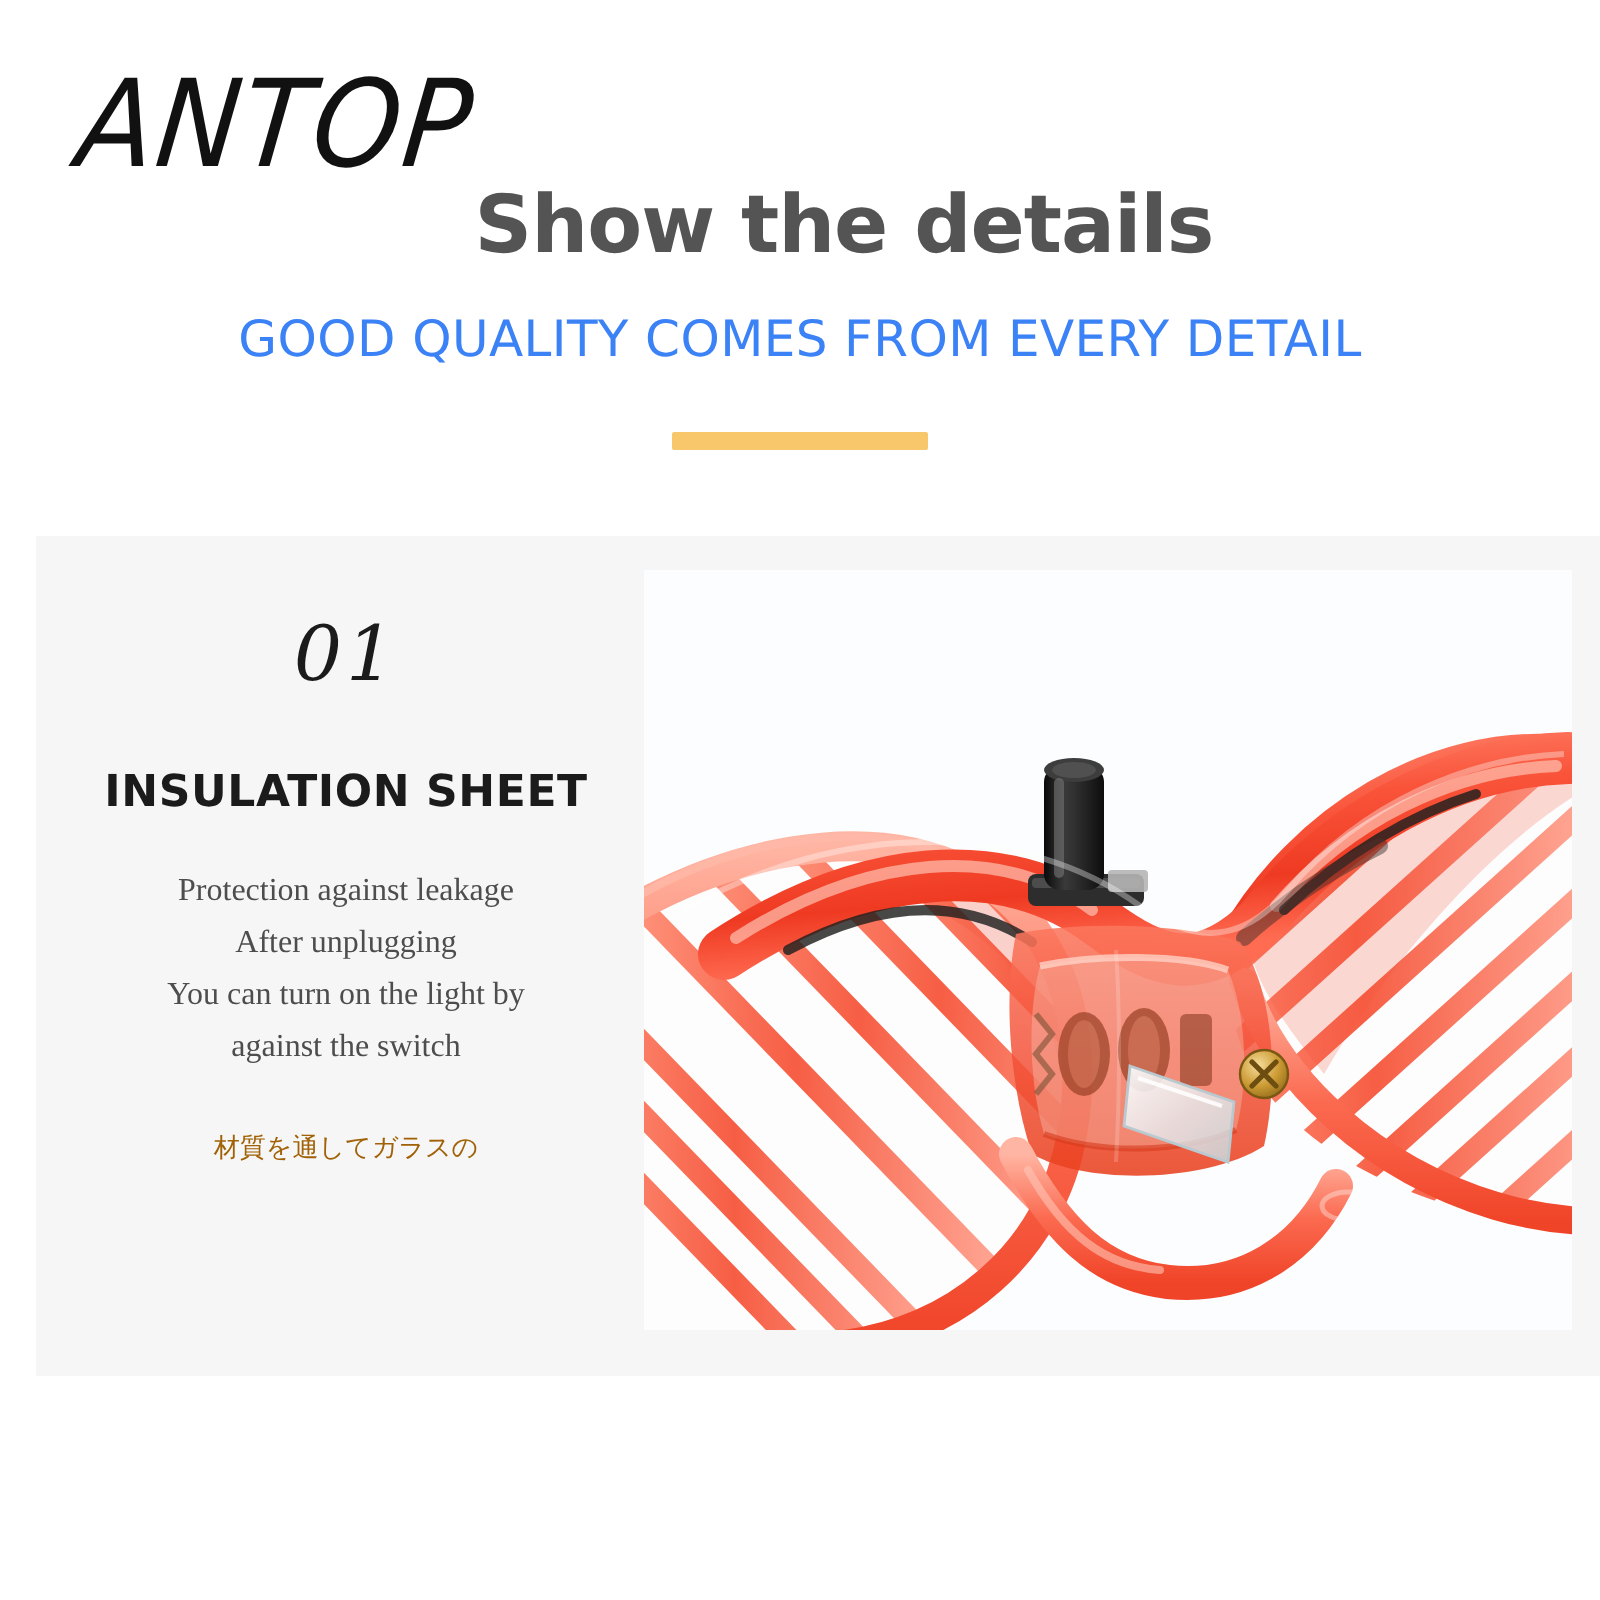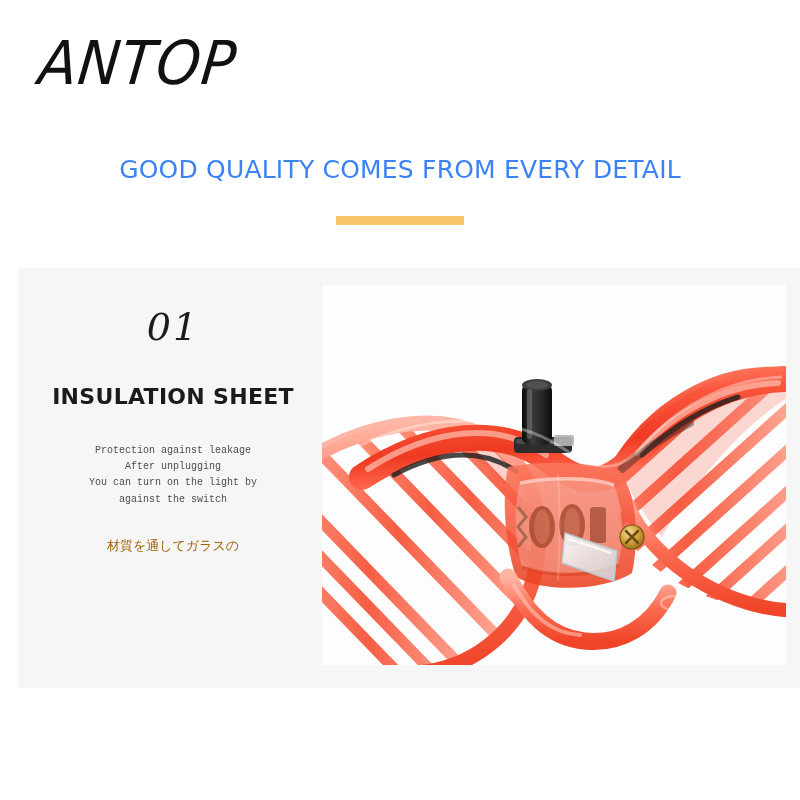--- a/index.html
+++ b/index.html
@@ -118,27 +118,27 @@
     line-height: 1;
     margin-bottom: 38px;
   }
 
   .info-title {
     font-family: "DejaVu Sans", sans-serif;
     font-size: 22px;
     font-weight: 700;
     color: #1b1b1b;
     letter-spacing: 0.3px;
-    margin-bottom: 34px;
+    margin-bottom: 24px;
     white-space: nowrap;
   }
 
   .info-body {
-    font-family: Liberation Mono, monospace;
-    font-size: 10px;
+    font-family: Liberation Serif, serif;
+    font-size: 16px;
     font-weight: 400;
     color: #4d4d4d;
     line-height: 1.62;
   }
   .info-body div { white-space: nowrap; }
 
   .info-jp {
     margin-top: 28px;
     font-family: "DejaVu Sans", sans-serif;
     font-size: 13px;
@@ -162,20 +162,21 @@
 </style>
 </head>
 <body>
 
 <div class="page">
 
   <div class="header">
 
     <div class="brand-logo">ANTOP</div>
 
+    <div class="headline">Show the details</div>
 
     <div class="subhead">GOOD QUALITY COMES FROM EVERY DETAIL</div>
 
     <div class="divider-bar"></div>
   </div>
 
   <div class="panel">
 
     <div class="info-col">
 

